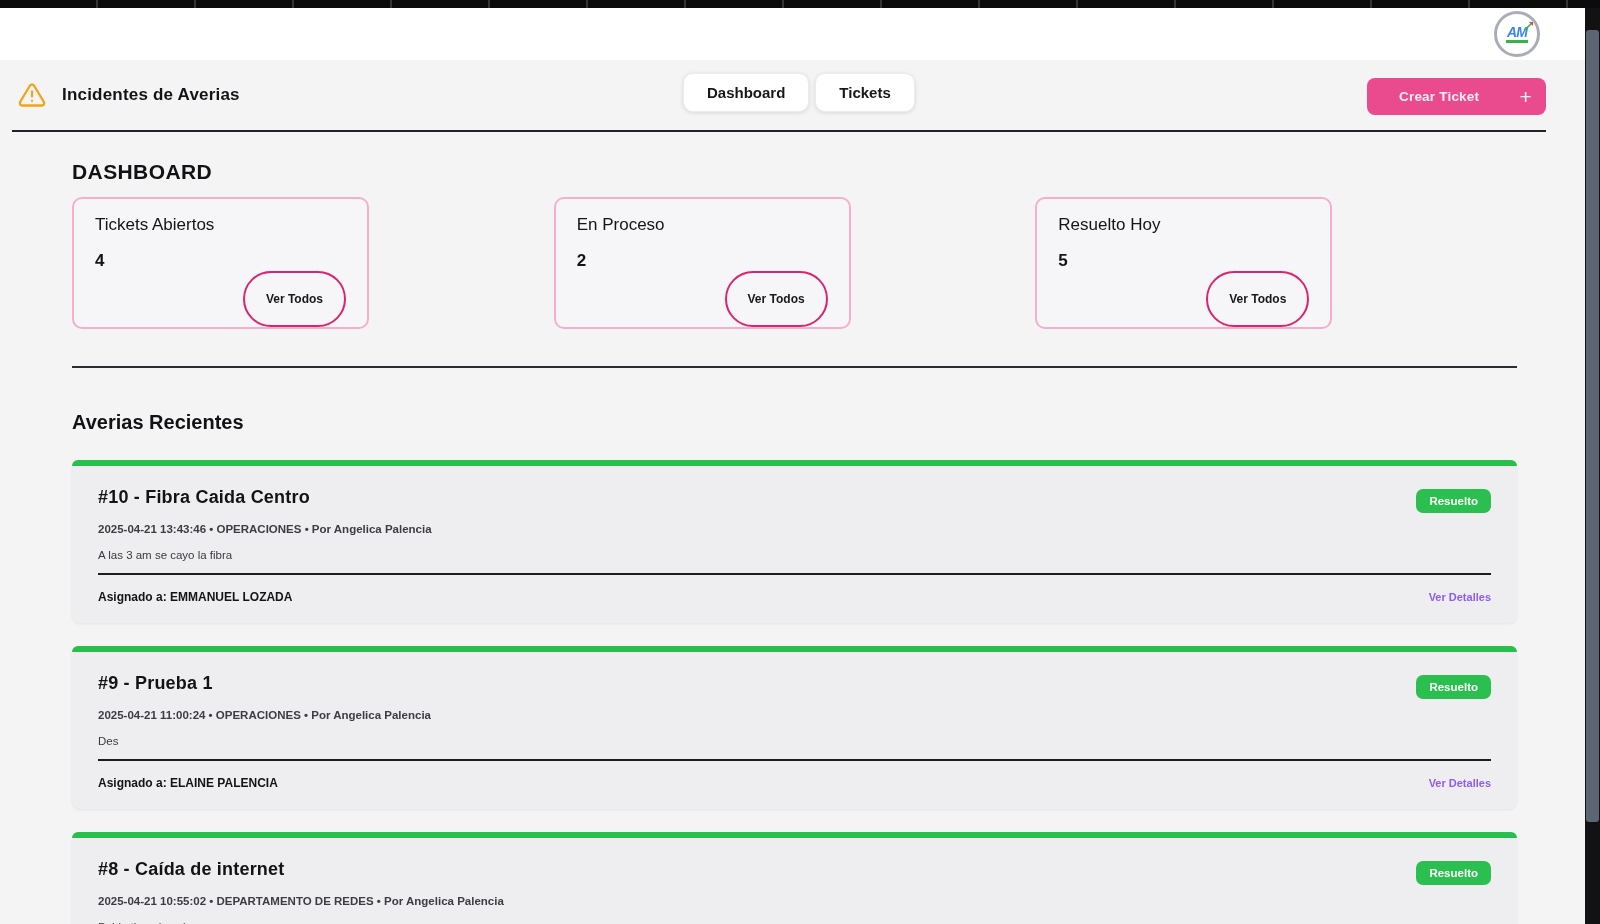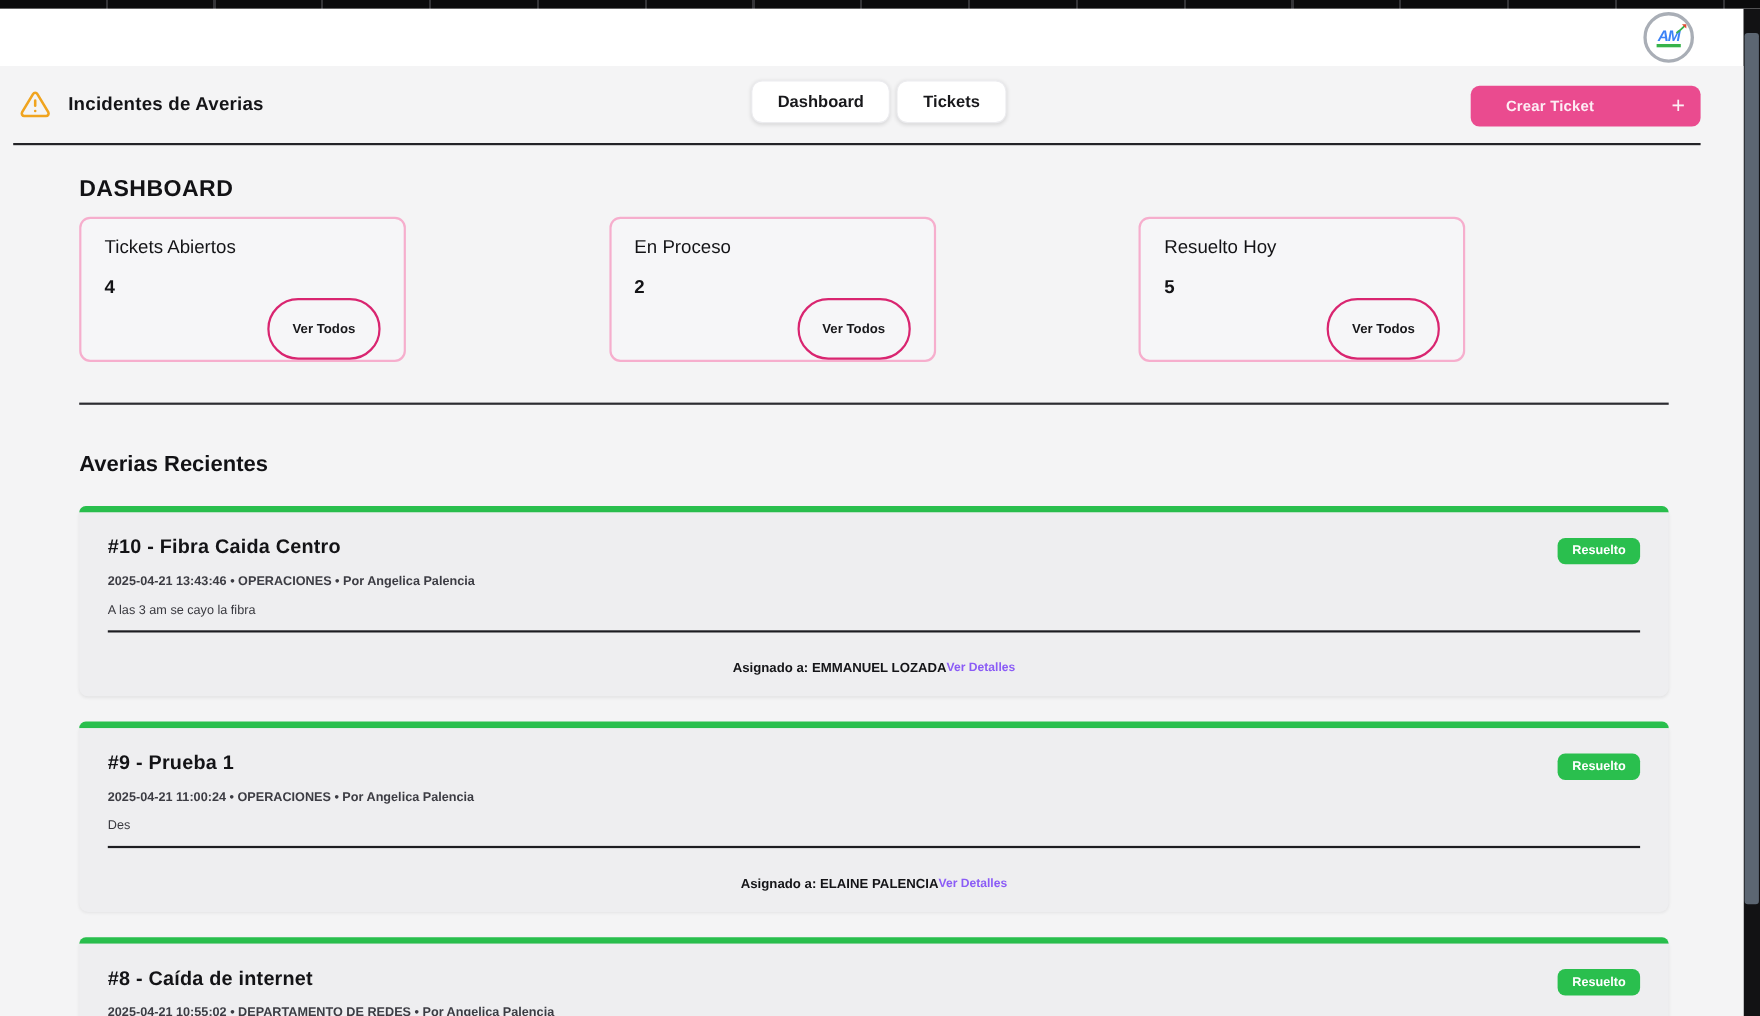--- a/index.html
+++ b/index.html
@@ -43,21 +43,21 @@
   .app-header { height:70px; display:flex; align-items:center; padding-left:18px; position:relative; }
   .header-left { display:flex; align-items:center; gap:16px; }
   .app-title { font-size:17px; font-weight:700; color:#141417; letter-spacing:.2px; }
   .nav-center { position:absolute; left:683px; top:13px; display:flex; gap:6px; }
   .btn-nav {
     background:#ffffff; border:1px solid #ececef; border-radius:10px;
     padding:10px 23px; font-family:inherit; font-size:15px; font-weight:700;
     color:#18181b; box-shadow:0 1px 4px rgba(0,0,0,.12); cursor:pointer;
   }
   .btn-create {
-    position:absolute; right:39px; top:18px; width:209px; height:37px;
+    position:absolute; right:39px; top:18px; width:179px; height:37px;
     background:#ea4b8f; border:none; border-radius:8px; cursor:pointer;
     display:flex; align-items:center; justify-content:space-between;
     padding:0 14px 0 32px; color:#fdeef5; font-family:inherit;
     font-size:13.5px; font-weight:700; letter-spacing:.2px;
   }
   .btn-create .plus { font-size:21px; font-weight:400; line-height:1; }
   .header-rule { border:none; border-top:2px solid #232327; margin:0 39px 0 12px; }
   
   .content { padding:0 68px 0 72px; }
   .dash-title { font-size:21px; font-weight:800; letter-spacing:.4px; color:#121215; margin-top:28px; }
@@ -85,21 +85,21 @@
   }
   .ticket-head { display:flex; justify-content:space-between; align-items:flex-start; }
   .ticket-title { font-size:18px; font-weight:800; color:#131316; letter-spacing:.2px; }
   .status-badge {
     background:#2abf4e; color:#ffffff; font-size:11.5px; font-weight:700;
     padding:6px 13px; border-radius:7px; margin-top:2px;
   }
   .ticket-meta { font-size:11.5px; font-weight:600; color:#3c3c43; margin-top:10px; }
   .ticket-desc { font-size:11.5px; font-weight:400; color:#39393f; margin-top:14px; }
   .ticket-rule { border:none; border-top:2px solid #1d1d21; margin-top:12px; }
-  .ticket-foot { display:flex; justify-content:center; align-items:center; margin-top:25px; }
+  .ticket-foot { display:flex; justify-content:space-between; align-items:center; margin-top:15px; }
   .assigned { font-size:12px; font-weight:800; color:#141417; }
   .details-link { font-size:11px; font-weight:800; color:#8b5cf6; cursor:pointer; text-decoration:none; }
 </style>
 </head>
 <body>
 
 <div class="tab-strip"></div>
 <div class="chrome-bar">
   <div class="avatar">
     <div class="logo-box">

